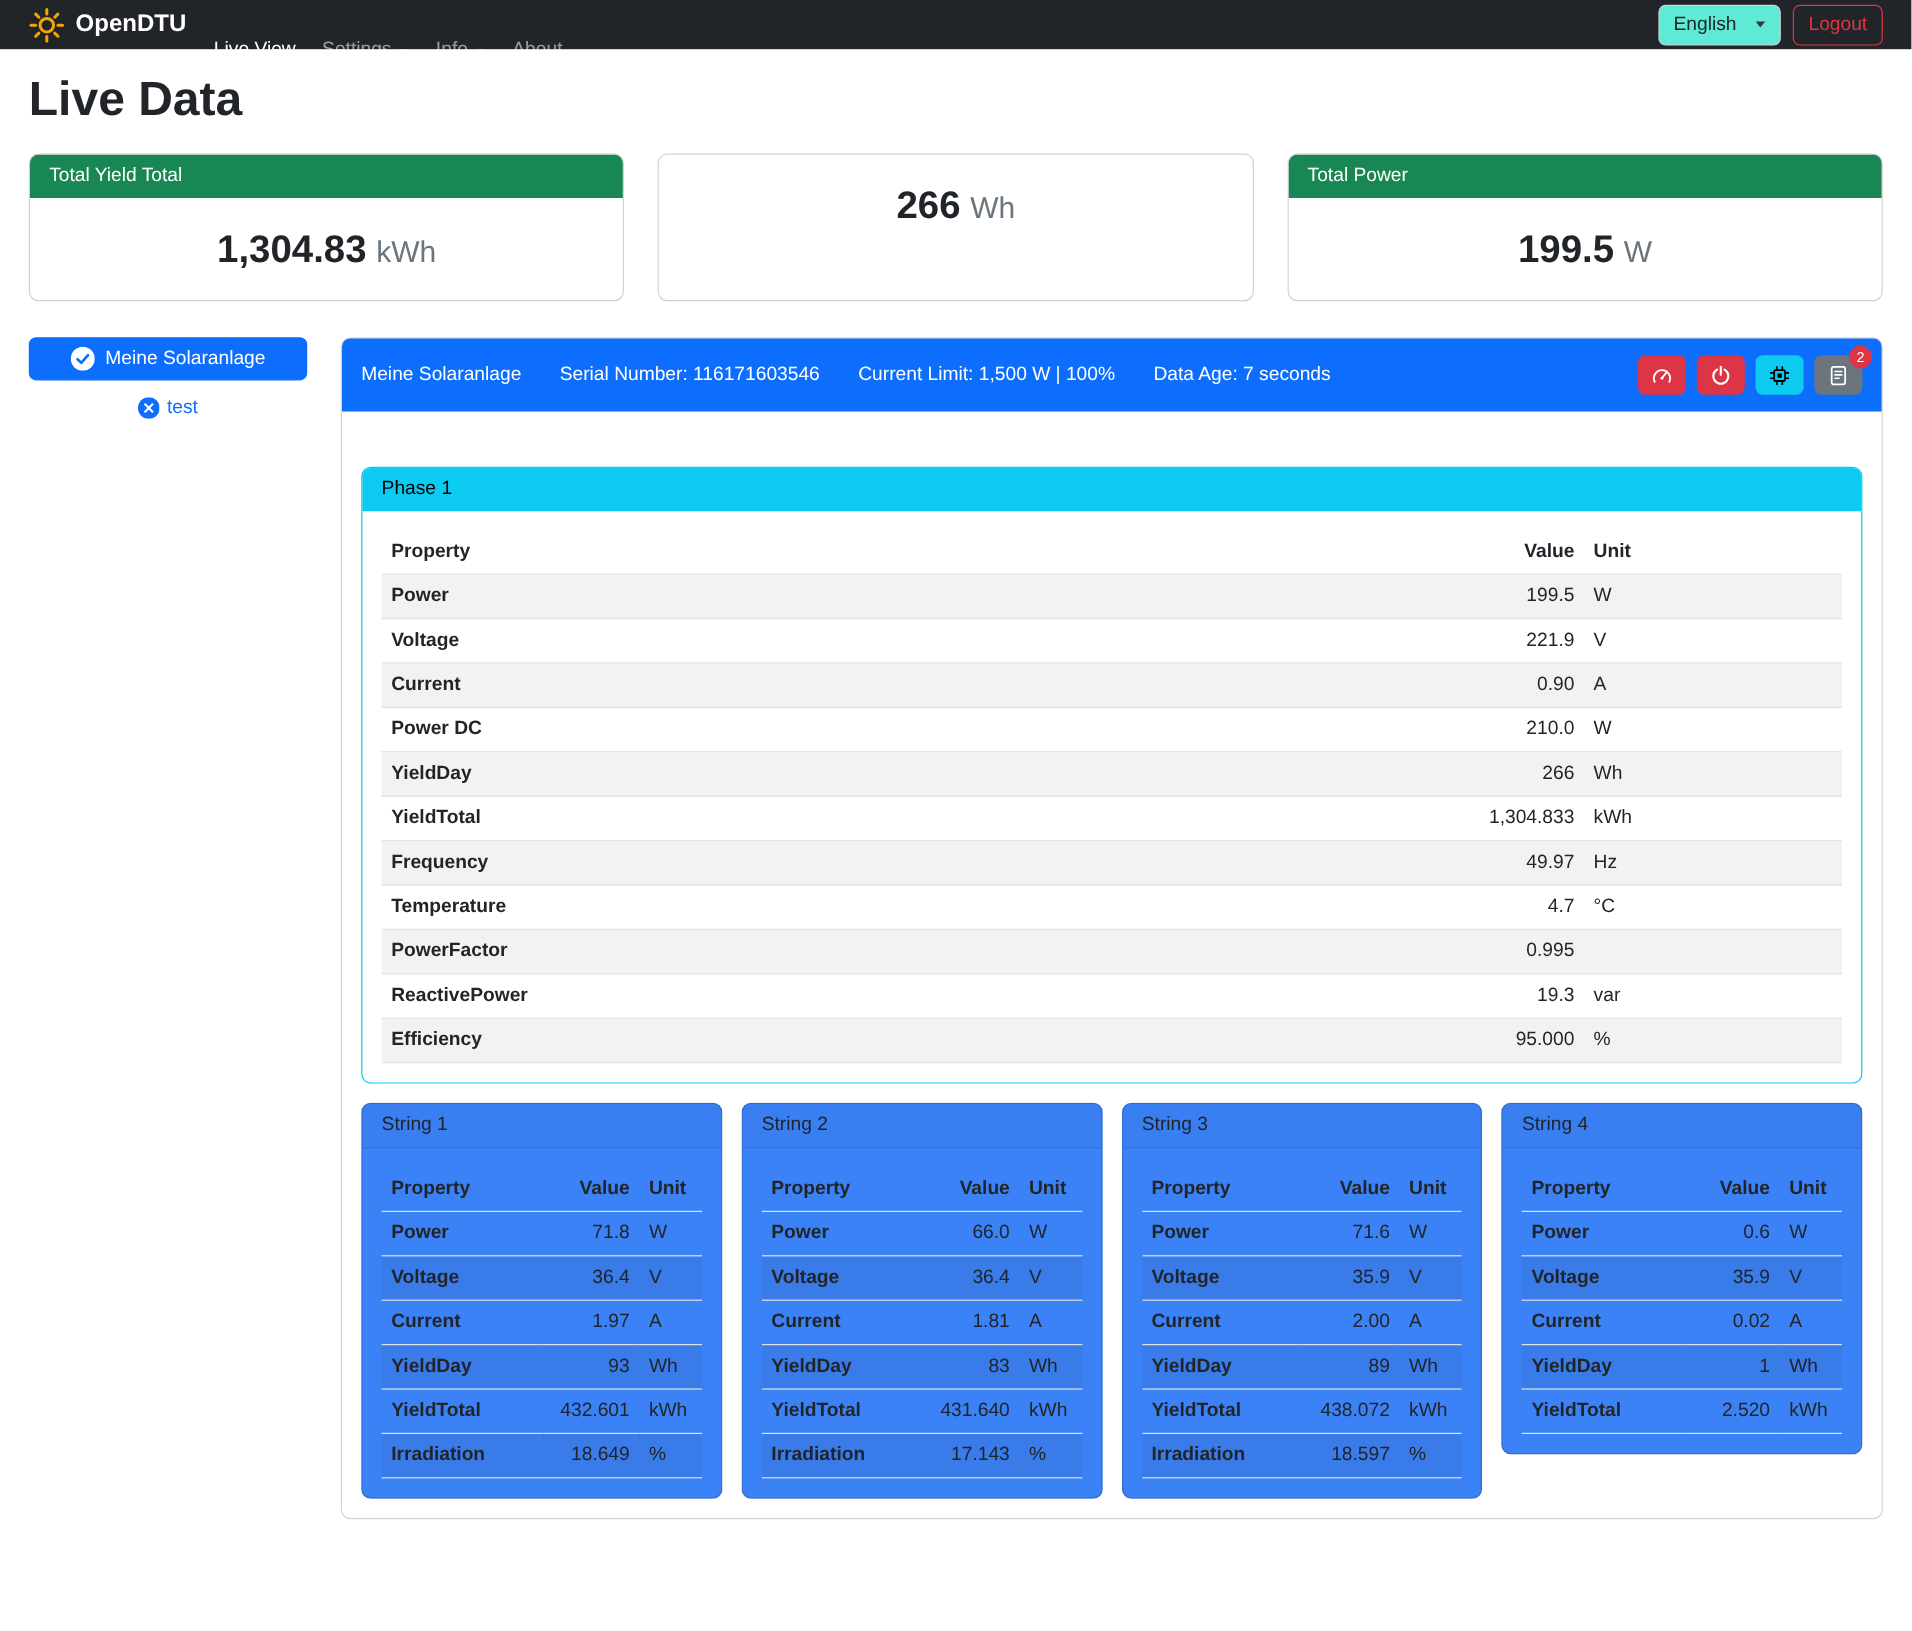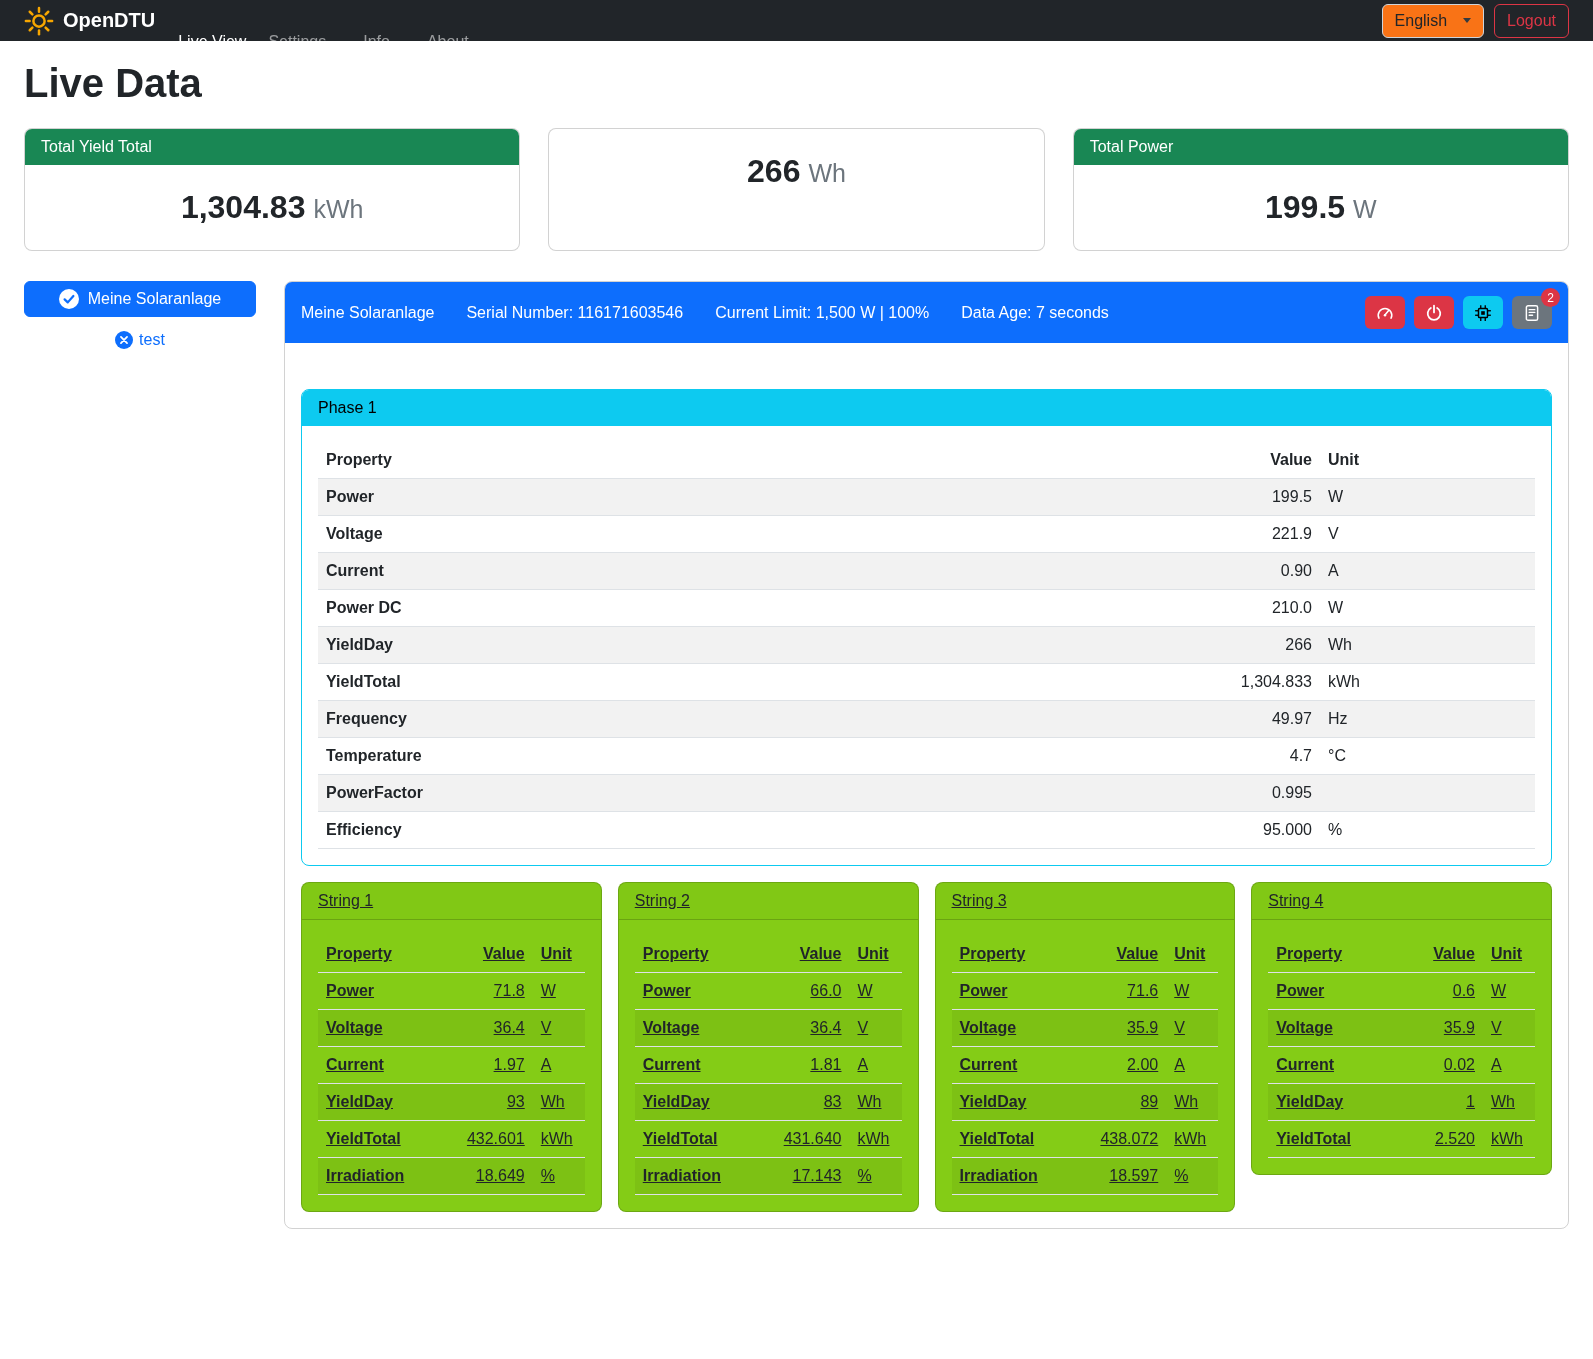--- a/index.html
+++ b/index.html
@@ -11,21 +11,21 @@
   }
 
   
   .navbar { background: #212529; height: 41px; display: flex; align-items: center; padding: 0 24px; }
   .brand { display: flex; align-items: center; gap: 9px; color: #fff; font-size: 20px; font-weight: 600; cursor: pointer; }
   .nav-links { display: flex; align-items: center; margin-left: 12px; }
   .nav-link { color: rgba(255,255,255,.55); padding: 8px 11px; cursor: pointer; display: flex; align-items: center; gap: 7px; text-decoration: none; margin-top: 42px; }
   .nav-link.active { color: #fff; }
   .caret-down { width: 0; height: 0; border-top: 4px solid currentColor; border-left: 4px solid transparent; border-right: 4px solid transparent; display: inline-block; margin-top: 2px; }
   .nav-right { margin-left: auto; display: flex; align-items: center; gap: 10px; }
-  .lang-select { background: #f97316; border: 1px solid #ced4da; border-radius: 6px; padding: 7px 12px; display: flex; align-items: center; gap: 16px; color: #212529; cursor: pointer; text-align: right; }
+  .lang-select { background: #5eead4; border: 1px solid #ced4da; border-radius: 6px; padding: 7px 12px; display: flex; align-items: center; gap: 16px; color: #212529; cursor: pointer; text-align: right; }
   .select-caret { width: 0; height: 0; border-top: 5px solid #343a40; border-left: 4px solid transparent; border-right: 4px solid transparent; display: inline-block; }
   .btn-outline-danger { background: transparent; border: 1px solid #dc3545; color: #dc3545; border-radius: 6px; padding: 7px 12px; font-size: 16px; cursor: pointer; font-family: inherit; }
 
   
   .container { padding: 6px 24px 24px; }
   h1.page-title { font-size: 40px; font-weight: 700; margin: 14px 0 22px; }
 
   .summary-row { display: grid; grid-template-columns: repeat(3, 1fr); gap: 28px; margin-bottom: 30px; }
   .card { border: 1px solid rgba(0,0,0,.175); border-radius: 8px; background: #fff; }
   .header-success { background: #198754; color: #fff; padding: 9px 16px; border-radius: 7px 7px 0 0; }
@@ -62,21 +62,21 @@
   .data-table .val-h, .data-table td.val { text-align: right; }
   .phase-table td.val,  .phase-table .val-h  { width: 120px; }
   .phase-table td.unit, .phase-table .unit-h { width: 215px; }
   .string-table td.val,  .string-table .val-h  { width: 80px; }
   .string-table td.unit, .string-table .unit-h { width: 52px; }
   .phase-table  tbody tr:nth-child(odd)  { background: rgba(0,0,0,.05); }
   .string-table tbody tr:nth-child(even) { background: rgba(0,0,0,.05); }
 
   
   .strings-row { display: grid; grid-template-columns: repeat(4, 1fr); gap: 16px; align-items: start; }
-  .string-card { border: 1px solid rgba(0,0,0,.175); border-radius: 8px; background: #84cc16; text-decoration: underline; }
+  .string-card { border: 1px solid rgba(0,0,0,.175); border-radius: 8px; background: #3b82f6; }
   .string-header { background: rgba(0,0,0,.02); border-bottom: 1px solid rgba(0,0,0,.175); padding: 9px 16px; border-radius: 7px 7px 0 0; }
   .string-body { padding: 16px; }
 </style>
 </head>
 <body>
 
 <nav class="navbar">
   <div class="brand">
     <span style="display:flex;">
       <svg viewBox="0 0 24 24" width="30" height="30">
@@ -278,20 +278,25 @@
                       <td class="prop">Temperature</td>
                       <td class="val">4.7</td>
                       <td class="unit">°C</td>
                     </tr>
                     <tr>
                       <td class="prop">PowerFactor</td>
                       <td class="val">0.995</td>
                       <td class="unit"></td>
                     </tr>
                     <tr>
+                      <td class="prop">ReactivePower</td>
+                      <td class="val">19.3</td>
+                      <td class="unit">var</td>
+                    </tr>
+                    <tr>
                       <td class="prop">Efficiency</td>
                       <td class="val">95.000</td>
                       <td class="unit">%</td>
                     </tr>
                   </tbody>
               </table>
             </div>
           </div>
 
           <div class="strings-row">

